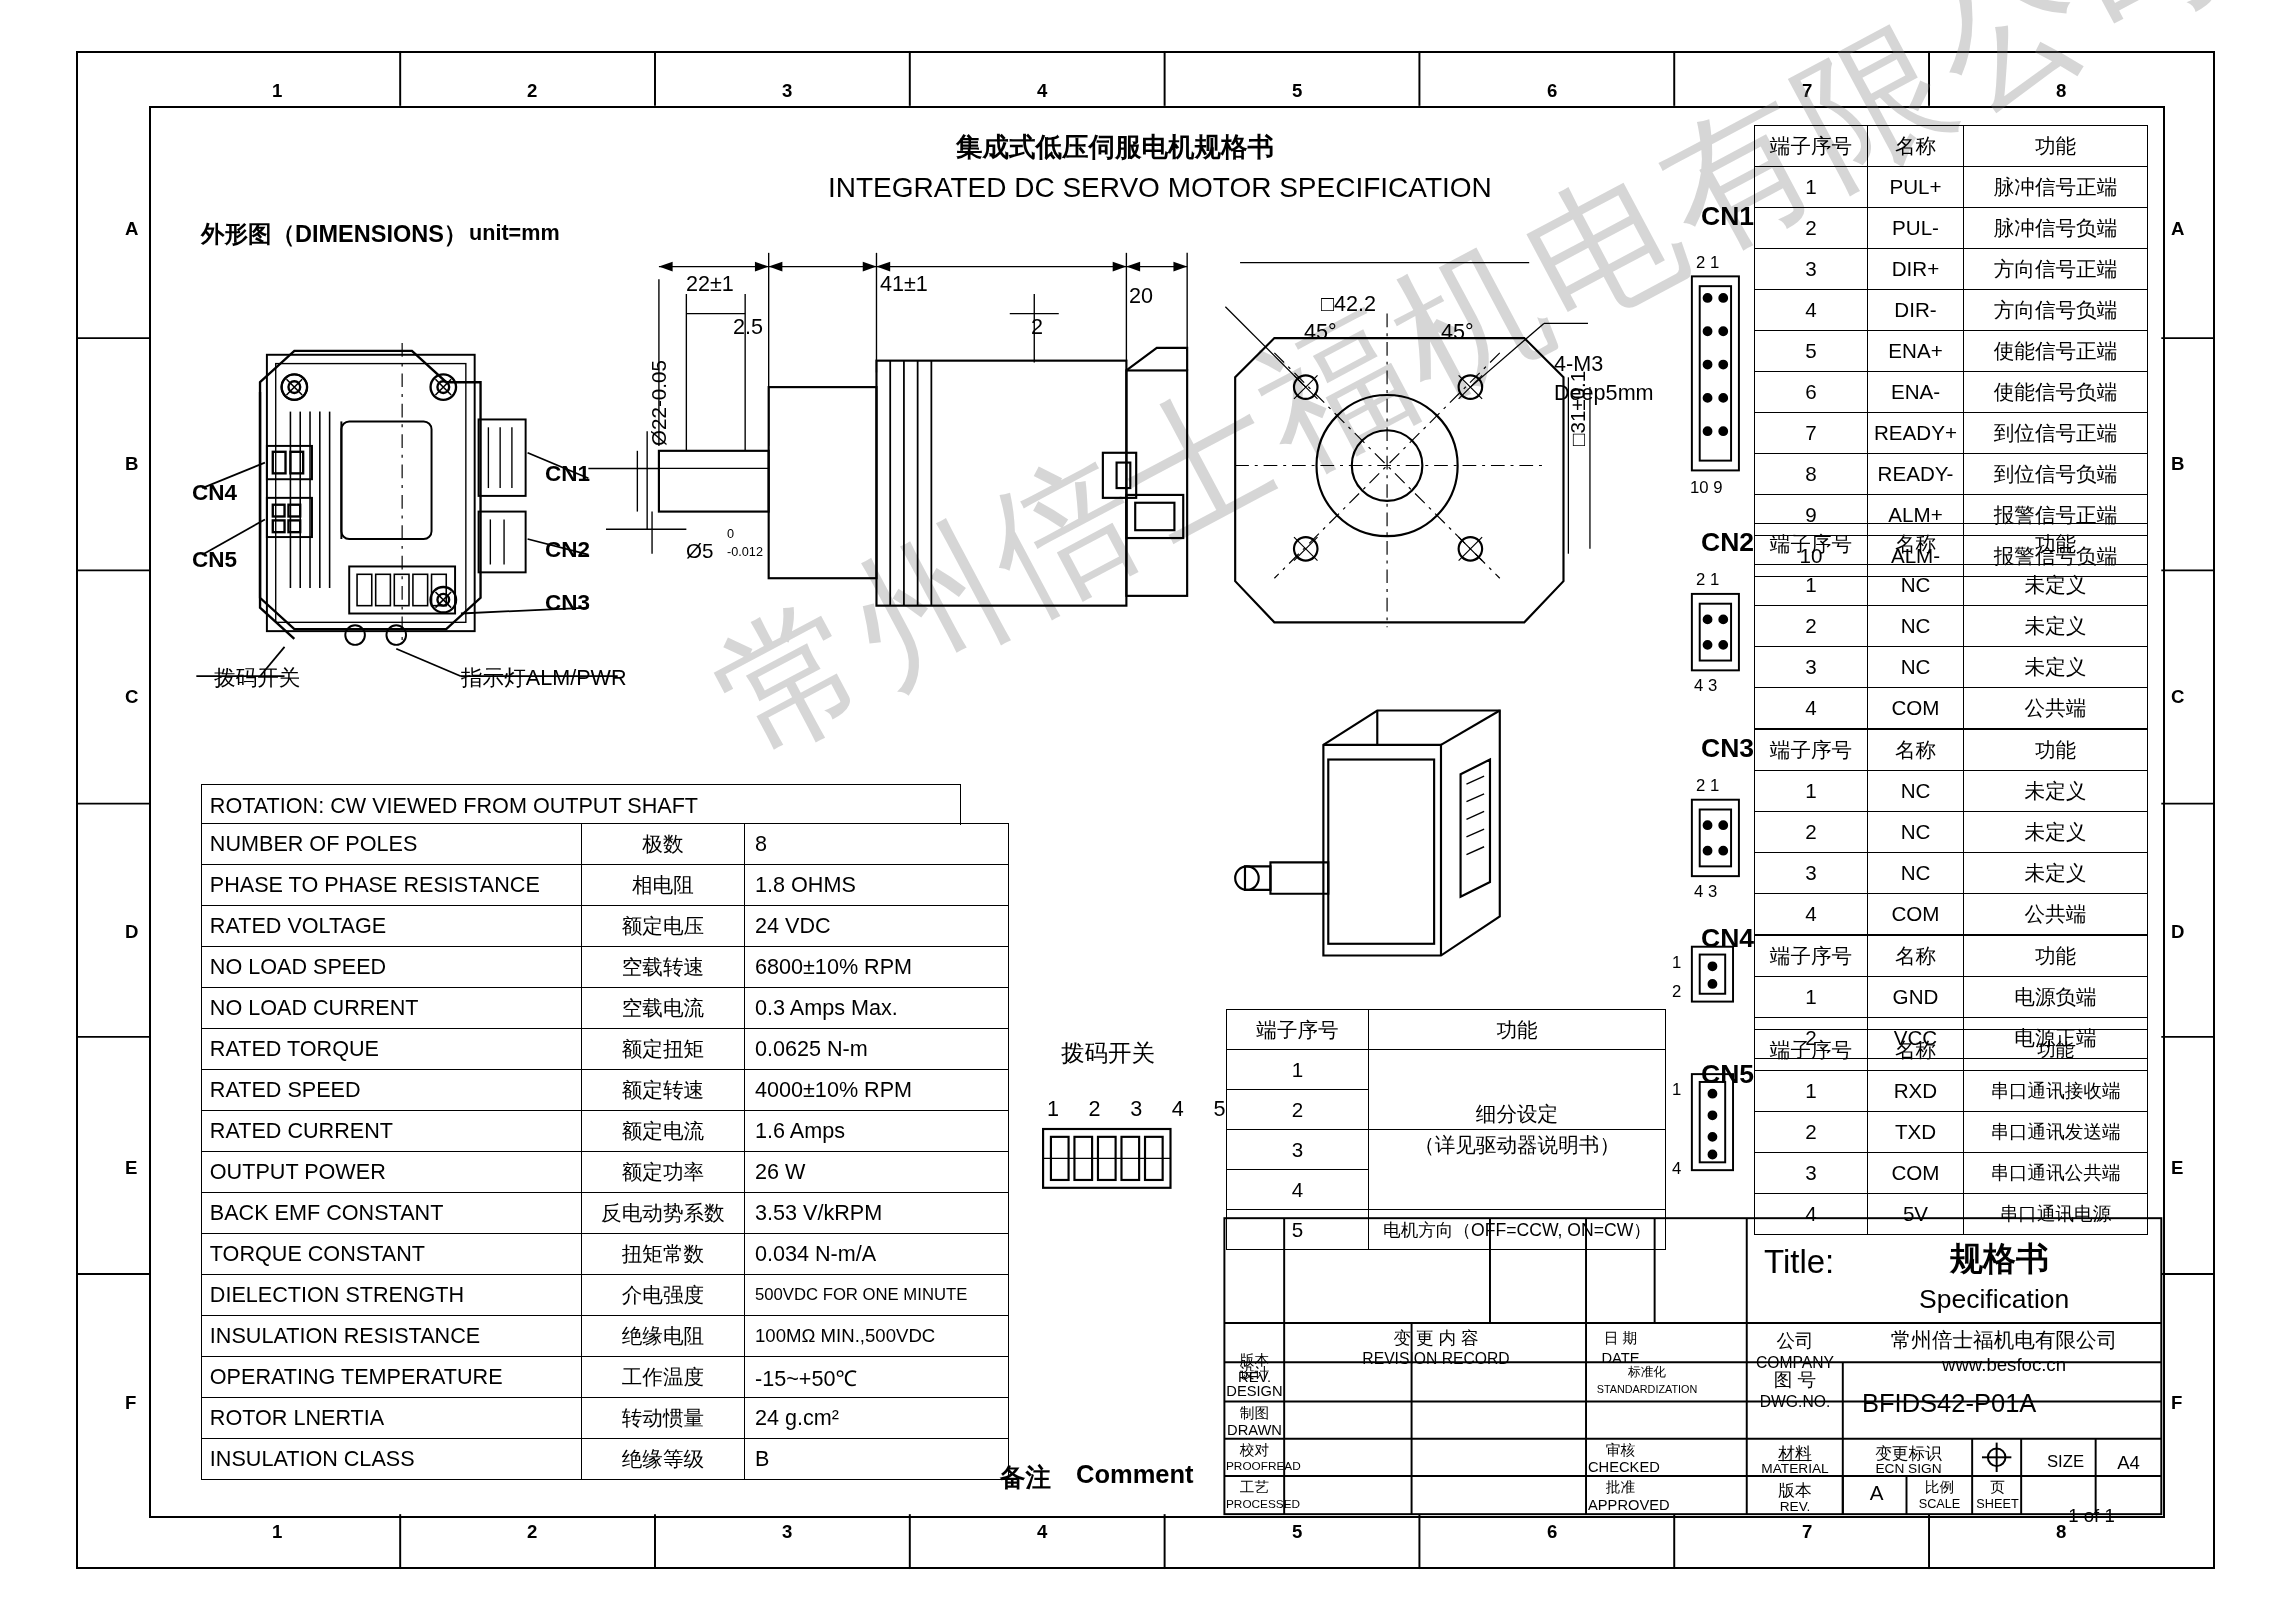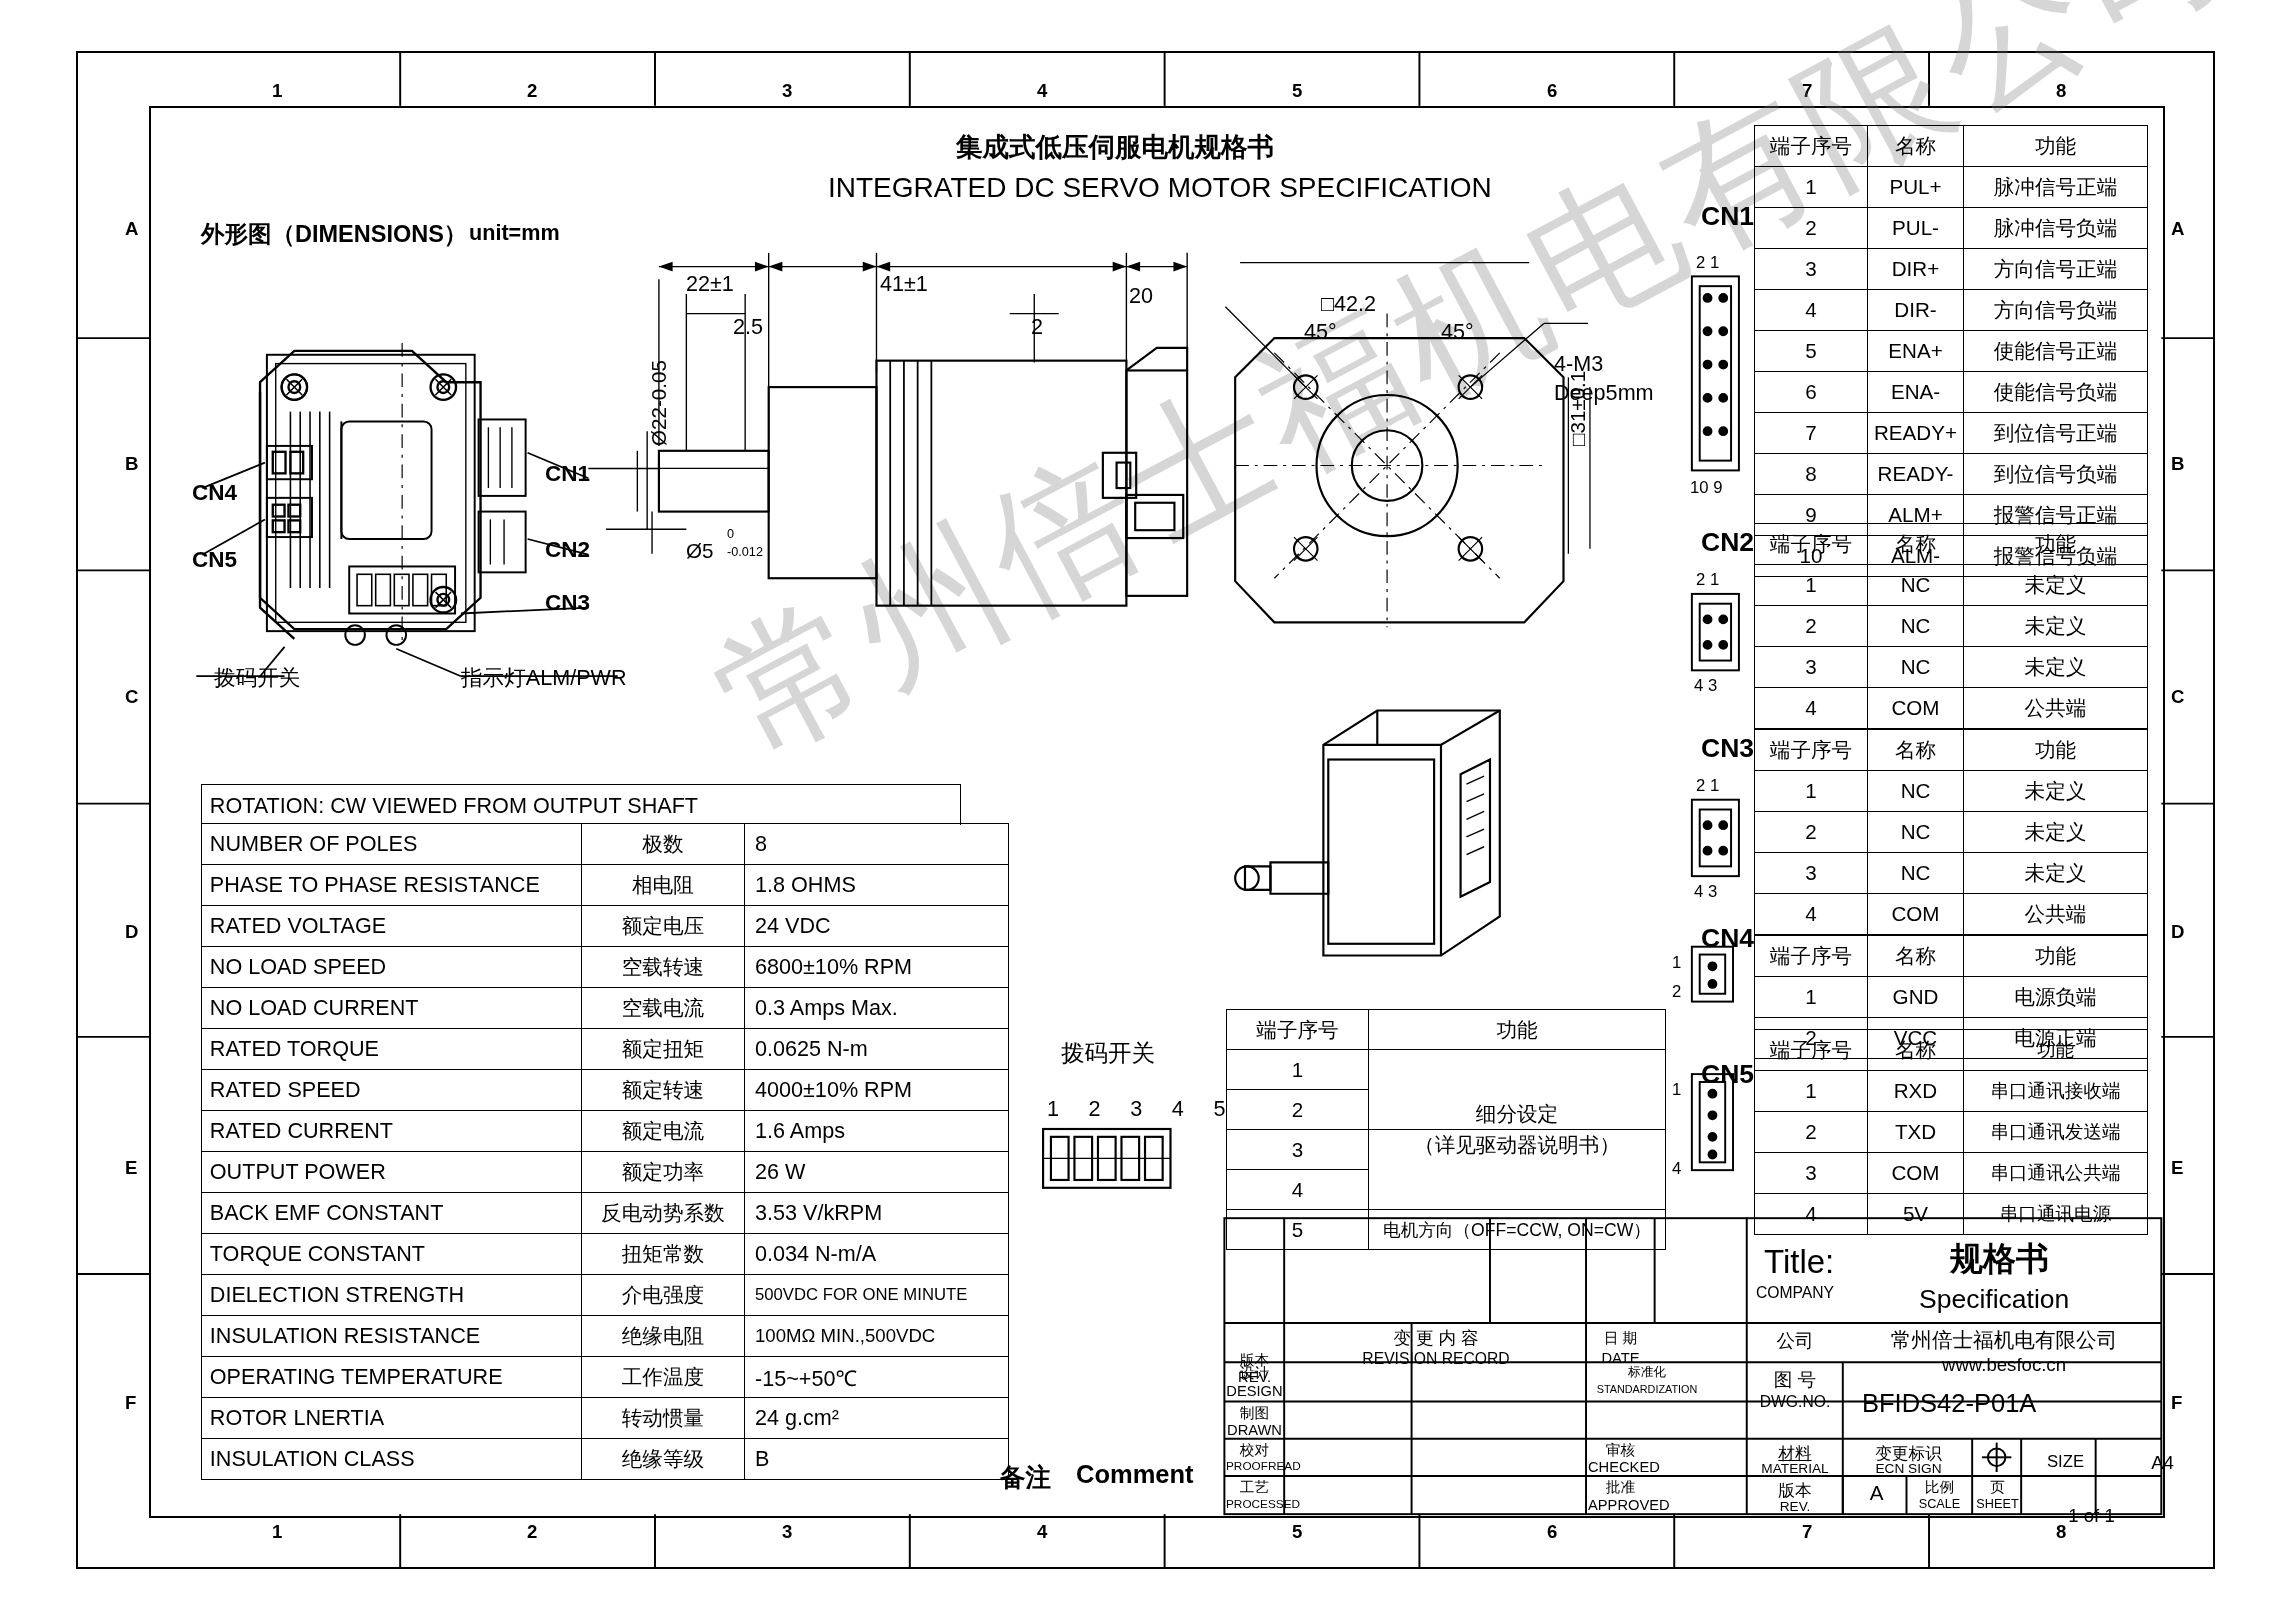--- a/index.html
+++ b/index.html
@@ -782,34 +782,34 @@
   <div class="tbt" style="left:1226px;top:1480px;width:57px;">工艺</div>
   <div class="tbt" style="left:1226px;top:1498px;width:57px;font-size:11.8px;">PROCESSED</div>
   <div class="tbt" style="left:1588px;top:1480px;width:65px;">批准</div>
   <div class="tbt" style="left:1588px;top:1498px;width:65px;">APPROVED</div>
 
   <div class="t" style="left:1764px;top:1243px;font-size:33px;">Title:</div>
   <div class="t b" style="left:1950px;top:1237px;font-size:33px;">规格书</div>
   <div class="t" style="left:1919px;top:1284px;font-size:26.5px;">Specification</div>
 
   <div class="tbt" style="left:1749px;top:1331px;width:92px;font-size:18.6px;">公司</div>
-  <div class="tbt" style="left:1749px;top:1285px;width:92px;font-size:15.7px;text-align:center;">COMPANY</div>
+  <div class="tbt" style="left:1749px;top:1355px;width:92px;font-size:15.7px;text-align:center;">COMPANY</div>
   <div class="tbt" style="left:1847px;top:1329px;width:314px;font-size:20.6px;">常州倍士福机电有限公司</div>
   <div class="tbt" style="left:1847px;top:1355px;width:314px;font-size:18.6px;">www.besfoc.cn</div>
 
   <div class="tbt" style="left:1749px;top:1370px;width:92px;font-size:18.6px;">图 号</div>
   <div class="tbt" style="left:1749px;top:1394px;width:92px;font-size:15.7px;">DWG.NO.</div>
   <div class="tbt" style="left:1862px;top:1390px;width:294px;font-size:25.5px;text-align:left;">BFIDS42-P01A</div>
 
   <div class="tbt" style="left:1749px;top:1445px;width:92px;font-size:16.7px;text-decoration:underline;">材料</div>
   <div class="tbt" style="left:1749px;top:1462px;width:92px;font-size:13.7px;">MATERIAL</div>
   <div class="tbt" style="left:1847px;top:1445px;width:123px;font-size:16.7px;">变更标识</div>
   <div class="tbt" style="left:1847px;top:1462px;width:123px;font-size:13.7px;">ECN SIGN</div>
   <div class="tbt" style="left:2023px;top:1453px;width:85px;font-size:16.7px;">SIZE</div>
-  <div class="tbt" style="left:2098px;top:1453px;width:61px;font-size:18.6px;padding-left:34px;">A4</div>
+  <div class="tbt" style="left:2098px;top:1453px;width:61px;font-size:18.6px;">A4</div>
   <svg width="2291" height="1620" viewBox="0 0 2337 1653">
     <g stroke="#000" stroke-width="2" fill="none">
       <line x1="2022" y1="1487" x2="2052" y2="1487"></line>
       <line x1="2037" y1="1472" x2="2037" y2="1502"></line>
       <circle cx="2037" cy="1487" r="9"></circle>
     </g>
   </svg>
 
   <div class="tbt" style="left:1749px;top:1482px;width:92px;font-size:16.7px;">版本</div>
   <div class="tbt" style="left:1749px;top:1500px;width:92px;font-size:13.7px;">REV.</div>

